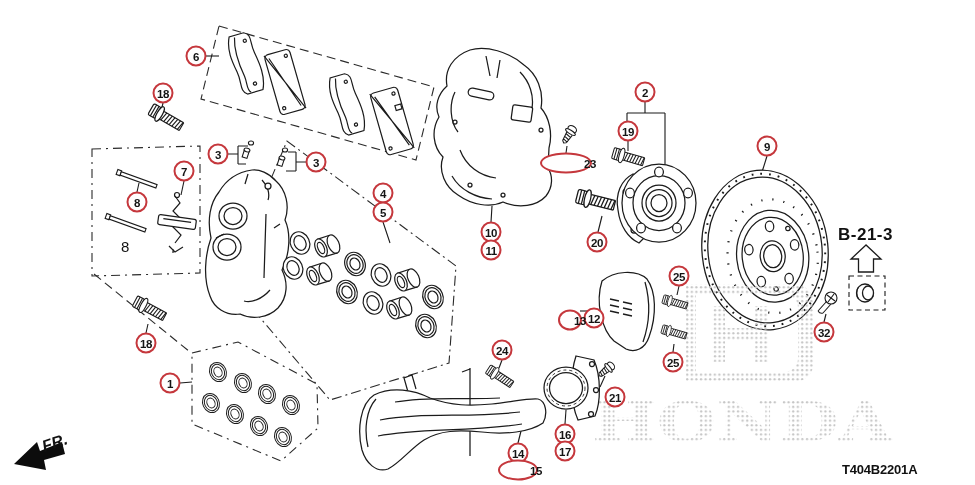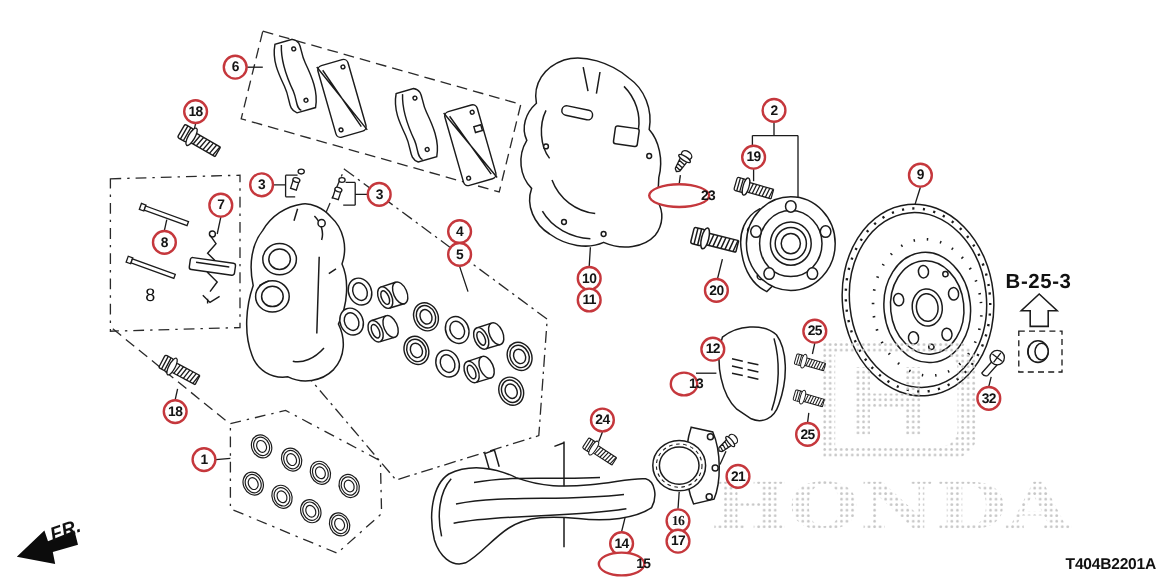--- a/index.html
+++ b/index.html
@@ -1,21 +1,21 @@
 <!DOCTYPE html>
 <html><head>
 <meta charset="utf-8">
 <style>
   html,body{margin:0;padding:0;background:#fff;}
   body{font-family:"Liberation Sans",sans-serif;}
   .stage{position:relative;width:975px;height:485px;background:#ffffff;overflow:hidden;}
   .stage svg{position:absolute;left:0;top:0;}
   .lbl{position:absolute;color:#111;white-space:nowrap;}
   .ref-code{left:838px;top:225px;font-size:17px;font-weight:bold;letter-spacing:.5px;}
-  .diagram-code{left:888px;top:462px;font-size:13px;font-weight:bold;letter-spacing:-0.2px;text-align:center;}
+  .diagram-code{left:842px;top:462px;font-size:13px;font-weight:bold;letter-spacing:-0.2px;text-align:center;}
   .fr-label{left:42px;top:434px;font-size:16px;font-weight:bold;font-style:italic;transform:rotate(-19deg);}
   .plain8{left:121px;top:238px;font-size:15px;}
   .callout{position:absolute;width:21px;height:21px;border-radius:50%;
            border:2px solid #c5373c;background:#fffefe;color:#141414;
            display:flex;align-items:center;justify-content:center;
            font-size:11.5px;font-weight:bold;letter-spacing:-0.5px;
            transform:translate(-50%,-50%);box-sizing:border-box;z-index:5;}
 </style>
 </head>
 <body>
@@ -305,48 +305,48 @@
   <g>
         <use href="#sym-screw" transform="translate(612,365) rotate(140) scale(0.95)"></use>
       </g>
   <g>
         <use href="#sym-bolt" transform="translate(488,369) rotate(33) scale(0.85)"></use>
       </g>
 
   <path fill="#0c0c0c" d="M62,442 L65,454 L44,460 L46,470 L14,464 L37,442 L40,451 Z"></path>
 </svg>
 
-<div class="lbl ref-code">B-25-3</div>
+<div class="lbl ref-code">B-21-3</div>
 <div class="lbl diagram-code">T404B2201A</div>
 <div class="lbl fr-label">FR.</div>
 <div class="lbl plain8">8</div>
 
 <div id="callout-layer">
       <div class="callout" style="left: 196px; top: 56px; border-color: rgb(197, 55, 60);">6</div>
       <div class="callout" style="left: 163px; top: 93px; border-color: rgb(197, 55, 60);">18</div>
       <div class="callout" style="left: 218px; top: 154px; border-color: rgb(197, 55, 60);">3</div>
       <div class="callout" style="left: 316px; top: 162px; border-color: rgb(197, 55, 60);">3</div>
       <div class="callout" style="left: 184px; top: 171px; border-color: rgb(197, 55, 60);">7</div>
       <div class="callout" style="left: 137px; top: 202px; border-color: rgb(197, 55, 60);">8</div>
       <div class="callout" style="left: 383px; top: 193px; border-color: rgb(197, 55, 60);">4</div>
       <div class="callout" style="left: 383px; top: 212px; border-color: rgb(197, 55, 60);">5</div>
       <div class="callout" style="left: 491px; top: 232px; border-color: rgb(197, 55, 60);">10</div>
       <div class="callout" style="left: 491px; top: 250px; border-color: rgb(197, 55, 60);">11</div>
       <div class="callout" style="left: 566px; top: 163px; border-color: rgb(197, 55, 60); padding-left: 48px;">23</div>
       <div class="callout" style="left: 645px; top: 92px; border-color: rgb(197, 55, 60);">2</div>
       <div class="callout" style="left: 628px; top: 131px; border-color: rgb(197, 55, 60);">19</div>
       <div class="callout" style="left: 597px; top: 242px; border-color: rgb(197, 55, 60);">20</div>
       <div class="callout" style="left: 767px; top: 146px; border-color: rgb(197, 55, 60);">9</div>
-      <div class="callout" style="left: 570px; top: 291px; border-color: rgb(197, 55, 60); margin-left: 24px;">12</div>
+      <div class="callout" style="left: 570px; top: 318px; border-color: rgb(197, 55, 60); margin-left: 24px;">12</div>
       <div class="callout" style="left: 570px; top: 320px; border-color: rgb(197, 55, 60); padding-left: 20px;">13</div>
       <div class="callout" style="left: 679px; top: 276px; border-color: rgb(197, 55, 60);">25</div>
       <div class="callout" style="left: 673px; top: 362px; border-color: rgb(197, 55, 60);">25</div>
       <div class="callout" style="left: 824px; top: 332px; border-color: rgb(197, 55, 60);">32</div>
       <div class="callout" style="left: 599px; top: 397px; border-color: rgb(197, 55, 60); margin-left: 16px;">21</div>
-      <div class="callout" style="left: 565px; top: 434px; border-color: rgb(197, 55, 60); font-family: Liberation Serif, serif;">16</div>
+      <div class="callout" style="left: 565px; top: 434px; border-color: rgb(197, 55, 60);">16</div>
       <div class="callout" style="left: 565px; top: 451px; border-color: rgb(197, 55, 60);">17</div>
       <div class="callout" style="left: 502px; top: 350px; border-color: rgb(197, 55, 60);">24</div>
       <div class="callout" style="left: 518px; top: 453px; border-color: rgb(197, 55, 60);">14</div>
       <div class="callout" style="left: 518px; top: 470px; border-color: rgb(197, 55, 60); padding-left: 36px;">15</div>
       <div class="callout" style="left: 170px; top: 383px; border-color: rgb(197, 55, 60);">1</div>
       <div class="callout" style="left: 146px; top: 343px; border-color: rgb(197, 55, 60);">18</div>
     </div>
 
 </div>
 

